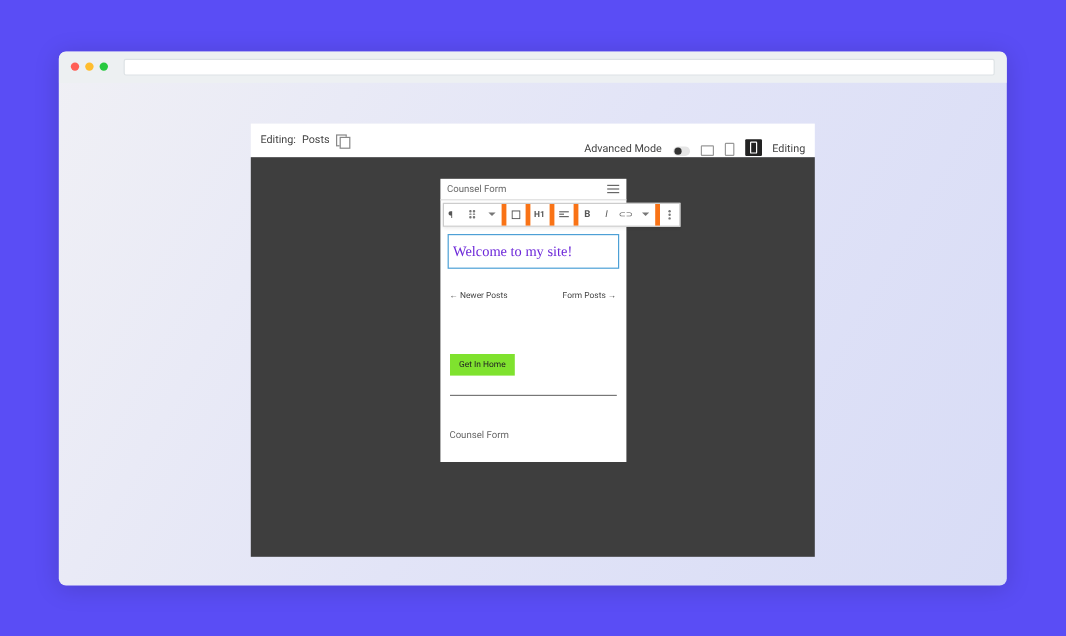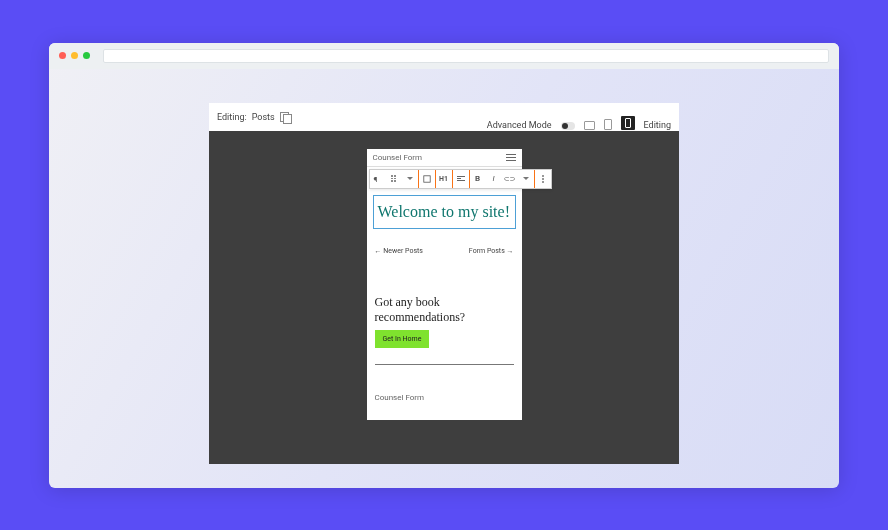--- a/index.html
+++ b/index.html
@@ -142,41 +142,41 @@
   top: 20px;
   left: 2px;
   display: flex;
   background: #fff;
   border: 1px solid #ccc;
   box-shadow: 0 1px 3px rgba(0,0,0,0.1);
   z-index: 5;
 }
 .bt-group {
   display: flex;
-  border-right: 1px solid #f97316;
+  border-right: 4px solid #f97316;
 }
 .bt-btn {
   width: 16px;
   height: 18px;
   display: flex;
   align-items: center;
   justify-content: center;
   font-size: 8px;
   color: #555;
   cursor: pointer;
 }
 .bt-btn.bold { font-weight: bold; }
 .bt-btn.italic { font-style: italic; }
 .heading-block {
   margin: 28px 6px 6px 6px;
   padding: 6px 4px;
   border: 1px solid #4da0d6;
-  font-size: 16px;
+  font-size: 12px;
   font-weight: 400;
-  color: #0f766e;
+  color: #6d28d9;
   line-height: 1.25;
   font-family: Georgia, serif;
 }
 .nav-links {
   display: flex;
   justify-content: space-between;
   padding: 12px 8px 18px 8px;
   font-size: 7px;
   color: #444;
 }
@@ -343,21 +343,20 @@
         </div>
 
         <div class="heading-block">Welcome to my site!</div>
 
         <div class="nav-links">
           <span>← Newer Posts</span>
           <span>Form Posts →</span>
         </div>
 
         <div class="footer-sec">
-          <div class="footer-heading">Got any book recommendations?</div>
           <div class="cta-btn">Get In Home</div>
         </div>
         <div class="divider"></div>
 
         <div class="site-footer-text">Counsel Form</div>
 
       </div>
     </div>
   </div>
 </div>

